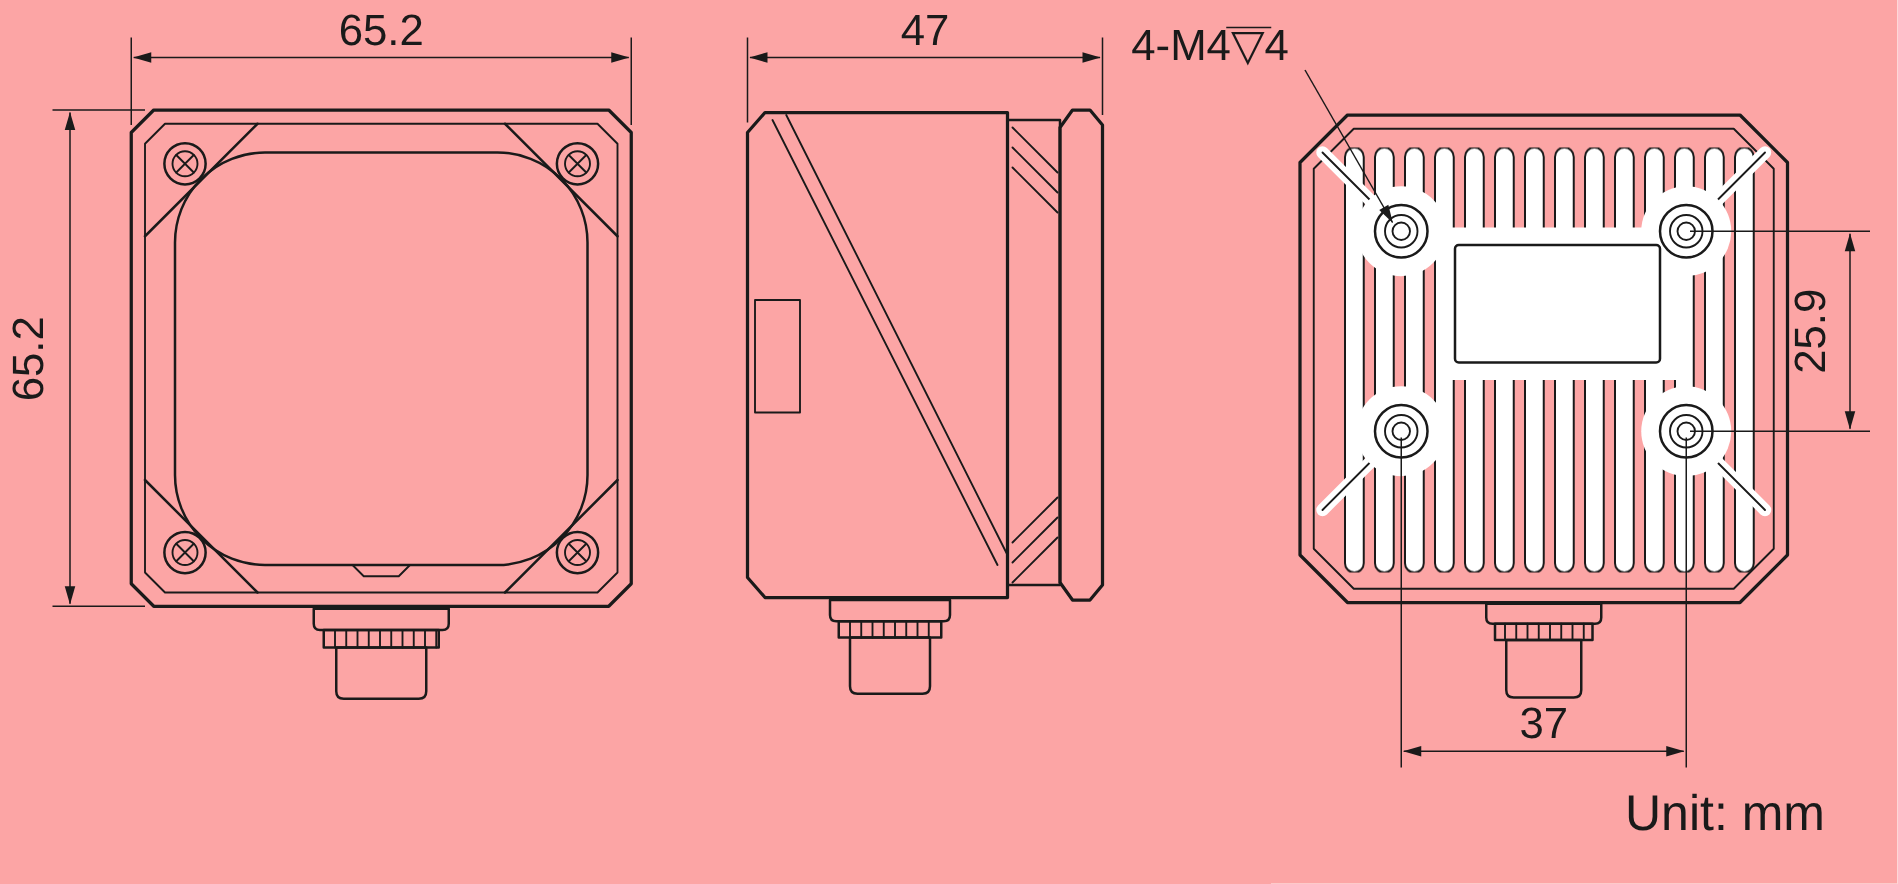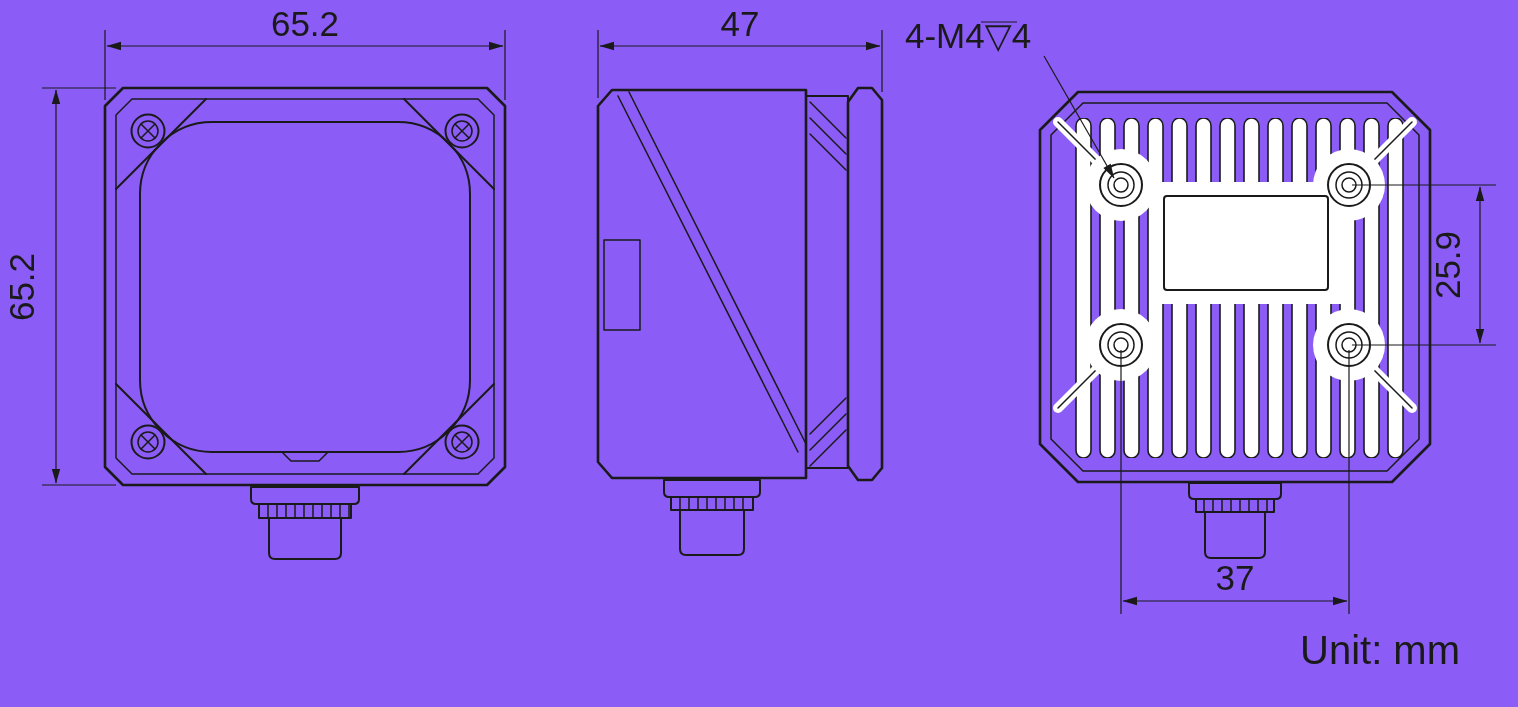--- a/index.html
+++ b/index.html
@@ -1,16 +1,16 @@
 <!DOCTYPE html>
 <html><head>
 <meta charset="utf-8">
 <style>
   html,body{margin:0;padding:0;background:#ffffff;}
-  .stage{width:1518px;height:707px;background:#8b5cf6;position:relative;overflow:hidden;}
+  .stage{width:1518px;height:707px;background:#fca5a5;position:relative;overflow:hidden;}
   svg{display:block;}
   .ol{fill:none;stroke:#1a1a1a;stroke-width:2.6;stroke-linejoin:round;stroke-linecap:round;}
   .ml{fill:none;stroke:#1a1a1a;stroke-width:2;stroke-linejoin:round;stroke-linecap:round;}
   .tl{fill:none;stroke:#1a1a1a;stroke-width:1.5;stroke-linejoin:round;stroke-linecap:round;}
   .dim{fill:none;stroke:#1a1a1a;stroke-width:1.2;}
   .ribcase{fill:none;stroke:#ffffff;stroke-width:10;stroke-linecap:round;}
   .white{fill:#ffffff;stroke:none;}
   .finslot{fill:#ffffff;stroke:#1a1a1a;stroke-width:1.6;}
   text{font-family:"Liberation Sans","DejaVu Sans",sans-serif;fill:#1a1a1a;}
   .dimtext{font-size:35px;}

